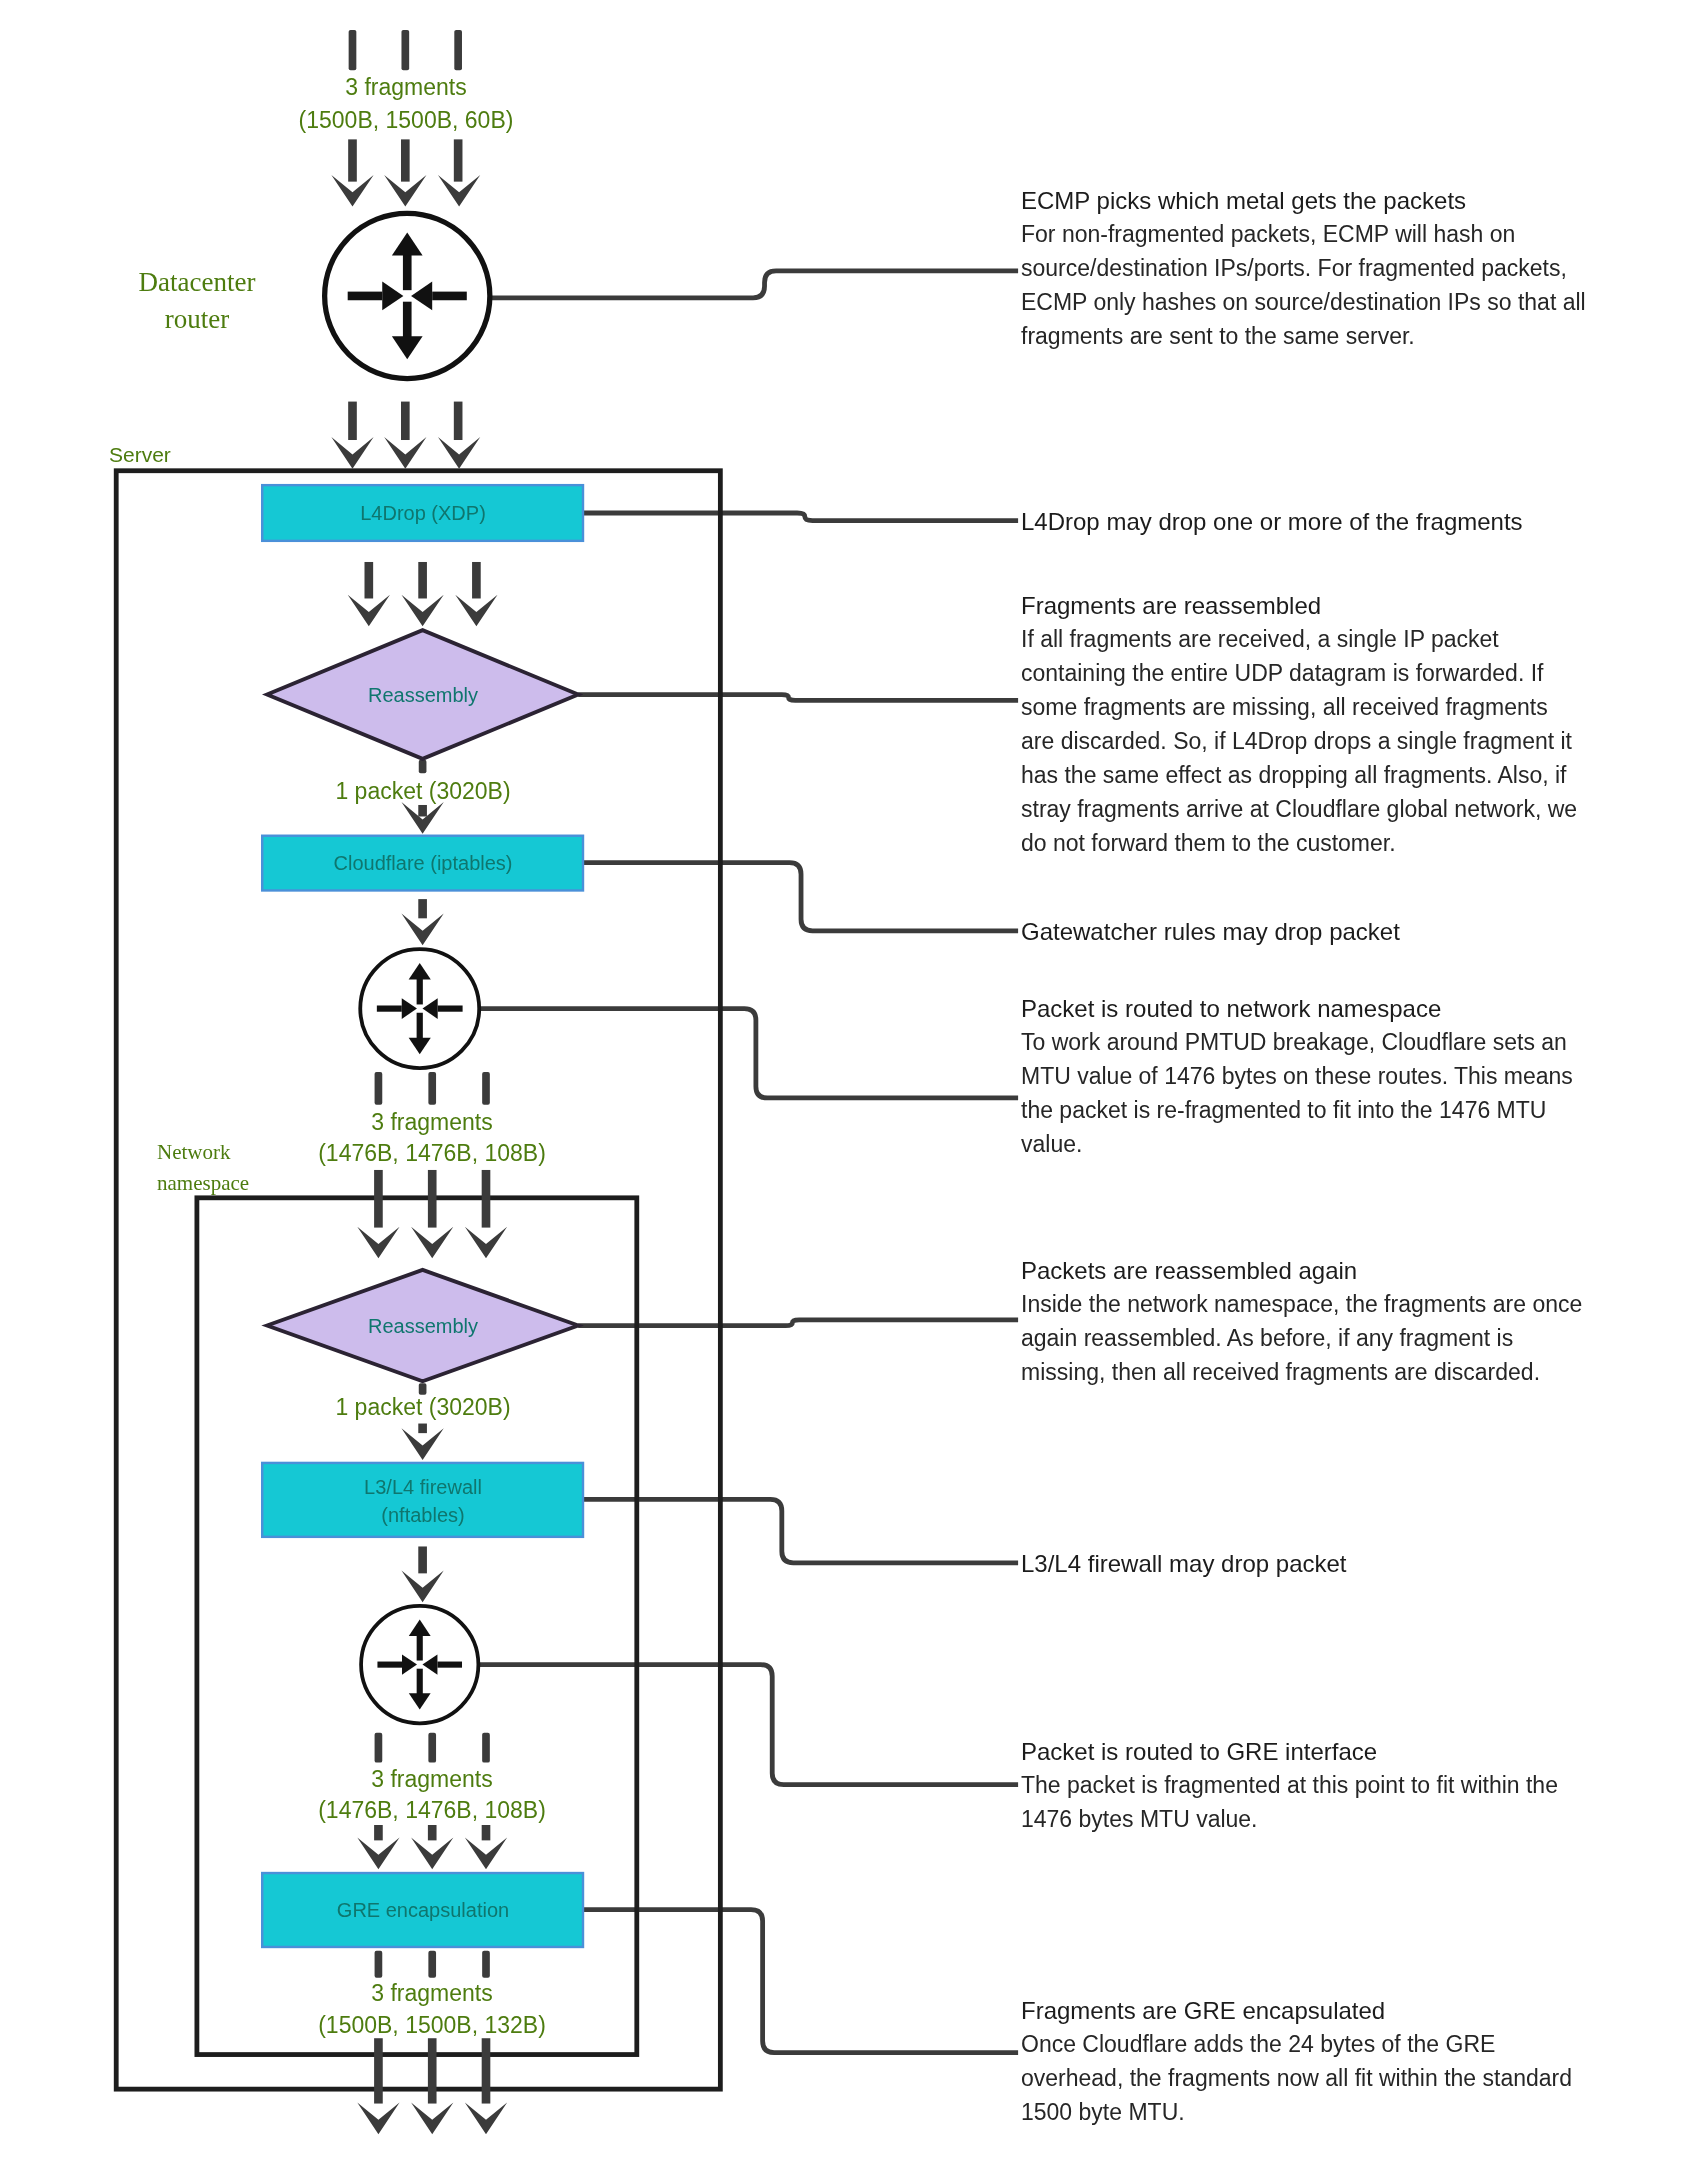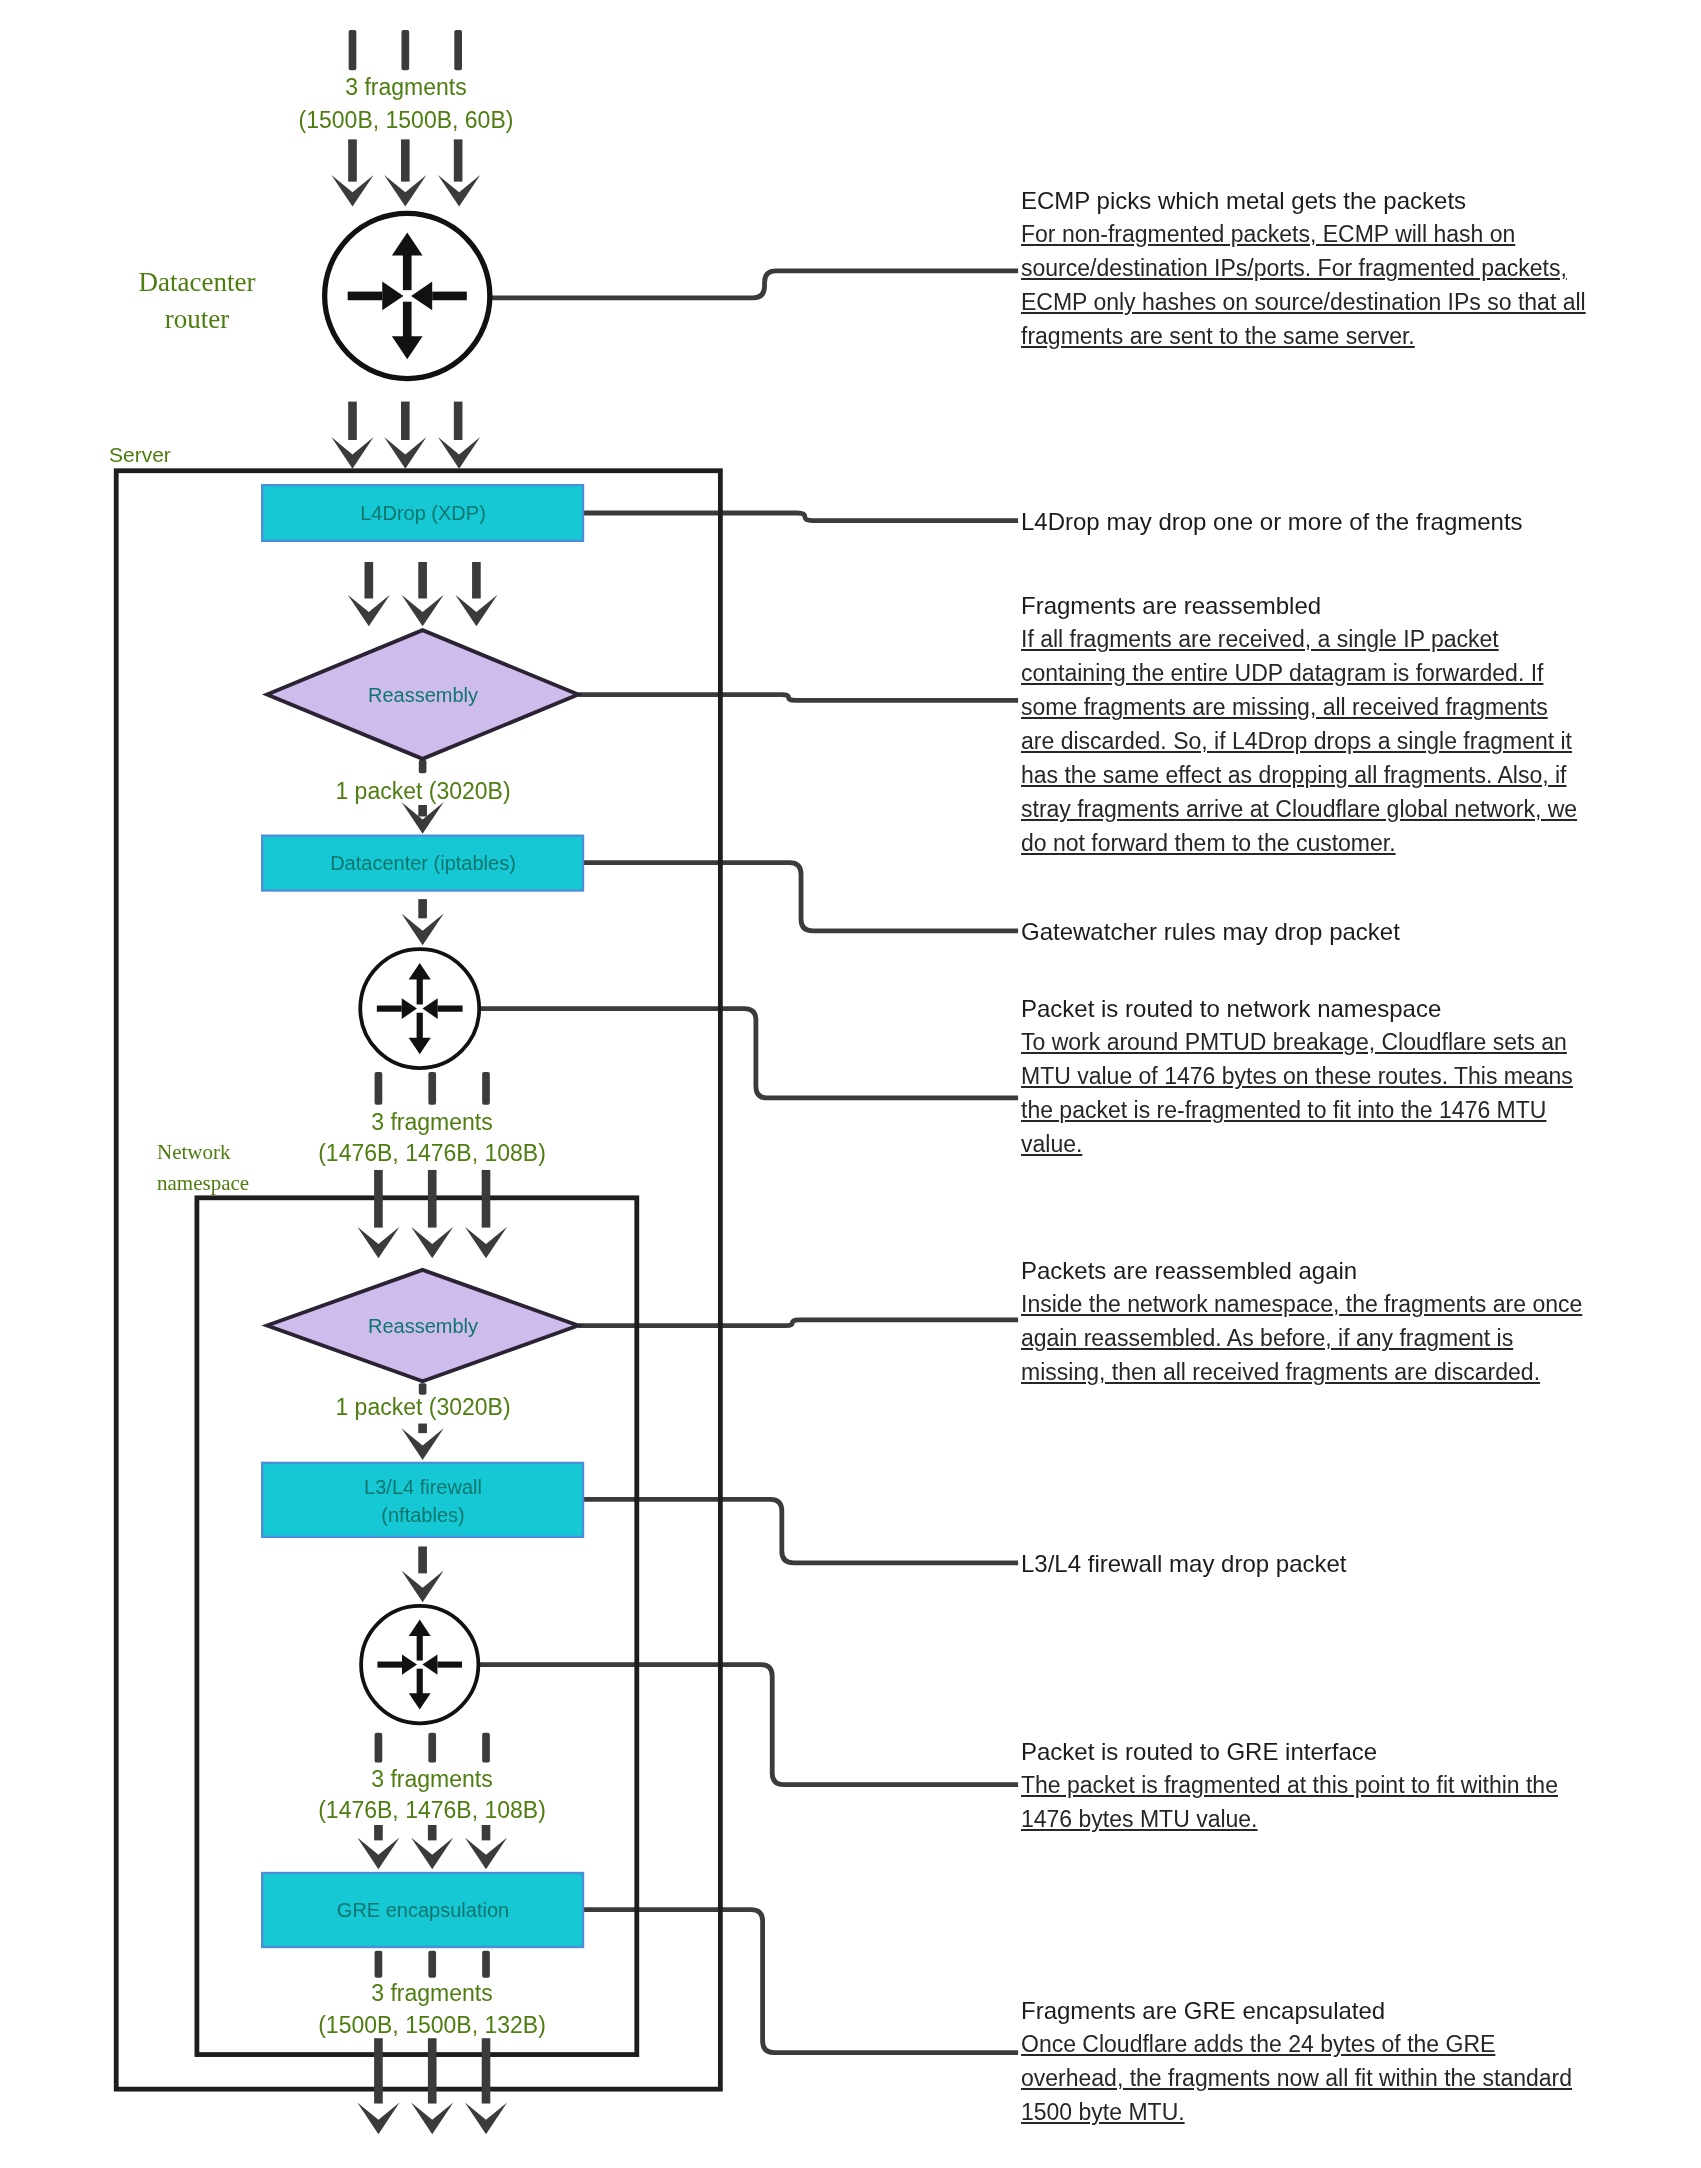--- a/index.html
+++ b/index.html
@@ -8,21 +8,21 @@
   .lbl{position:absolute;transform:translate(-50%,-50%);white-space:pre;
        font-size:23px;color:#4d7c0f;text-align:center;line-height:29px;}
   .lbl.multi{white-space:pre-line;font-family:Liberation Serif, serif;}
   .lbl.big{font-size:27px;line-height:37px;}
   .lbl.small{font-size:21px;}
   .lbl.leftal{transform:translate(0,-50%);text-align:left;}
   .boxtxt{position:absolute;transform:translate(-50%,-50%);white-space:pre-line;
           font-size:20px;line-height:28px;color:#0f766e;text-align:center;}
   .blk{position:absolute;left:1021px;width:677px;color:#262626;}
   .blk h3{margin:0;font-size:24px;line-height:33px;font-weight:normal;color:#1c1c1c;white-space:pre;}
-  .blk p{margin:0;font-size:23px;line-height:34px;white-space:pre;text-decoration:underline;}
+  .blk p{margin:0;font-size:23px;line-height:34px;white-space:pre;}
 </style>
 </head>
 <body>
 
 <div id="canvas">
 
 <svg width="1701" height="2168" viewBox="0 0 1771 2257">
   <defs>
     <g id="head">
           <path d="M -22 -33 L 0 0 L 22 -33 L 0 -15 Z" fill="#3B3B3B"></path>
@@ -153,21 +153,21 @@
 </svg>
 
 <div class="lbl" style="left:406px;top:87px">3 fragments</div>
 <div class="lbl" style="left:406px;top:120px">(1500B, 1500B, 60B)</div>
 <div class="lbl multi big" style="left:197px;top:301px">Datacenter
 router</div>
 <div class="lbl small leftal" style="left:109px;top:454px">Server</div>
 <div class="boxtxt" style="left:423px;top:513px">L4Drop (XDP)</div>
 <div class="boxtxt" style="left:423px;top:695px">Reassembly</div>
 <div class="lbl" style="left:423px;top:791px">1 packet (3020B)</div>
-<div class="boxtxt" style="left:423px;top:863px">Datacenter (iptables)</div>
+<div class="boxtxt" style="left:423px;top:863px">Cloudflare (iptables)</div>
 <div class="lbl" style="left:432px;top:1122px">3 fragments</div>
 <div class="lbl" style="left:432px;top:1153px">(1476B, 1476B, 108B)</div>
 <div class="lbl multi small leftal" style="left:157px;top:1168px;line-height:31px">Network
 namespace</div>
 <div class="boxtxt" style="left:423px;top:1326px">Reassembly</div>
 <div class="lbl" style="left:423px;top:1407px">1 packet (3020B)</div>
 <div class="boxtxt" style="left:423px;top:1501px">L3/L4 firewall
 (nftables)</div>
 <div class="lbl" style="left:432px;top:1779px">3 fragments</div>
 <div class="lbl" style="left:432px;top:1810px">(1476B, 1476B, 108B)</div>

